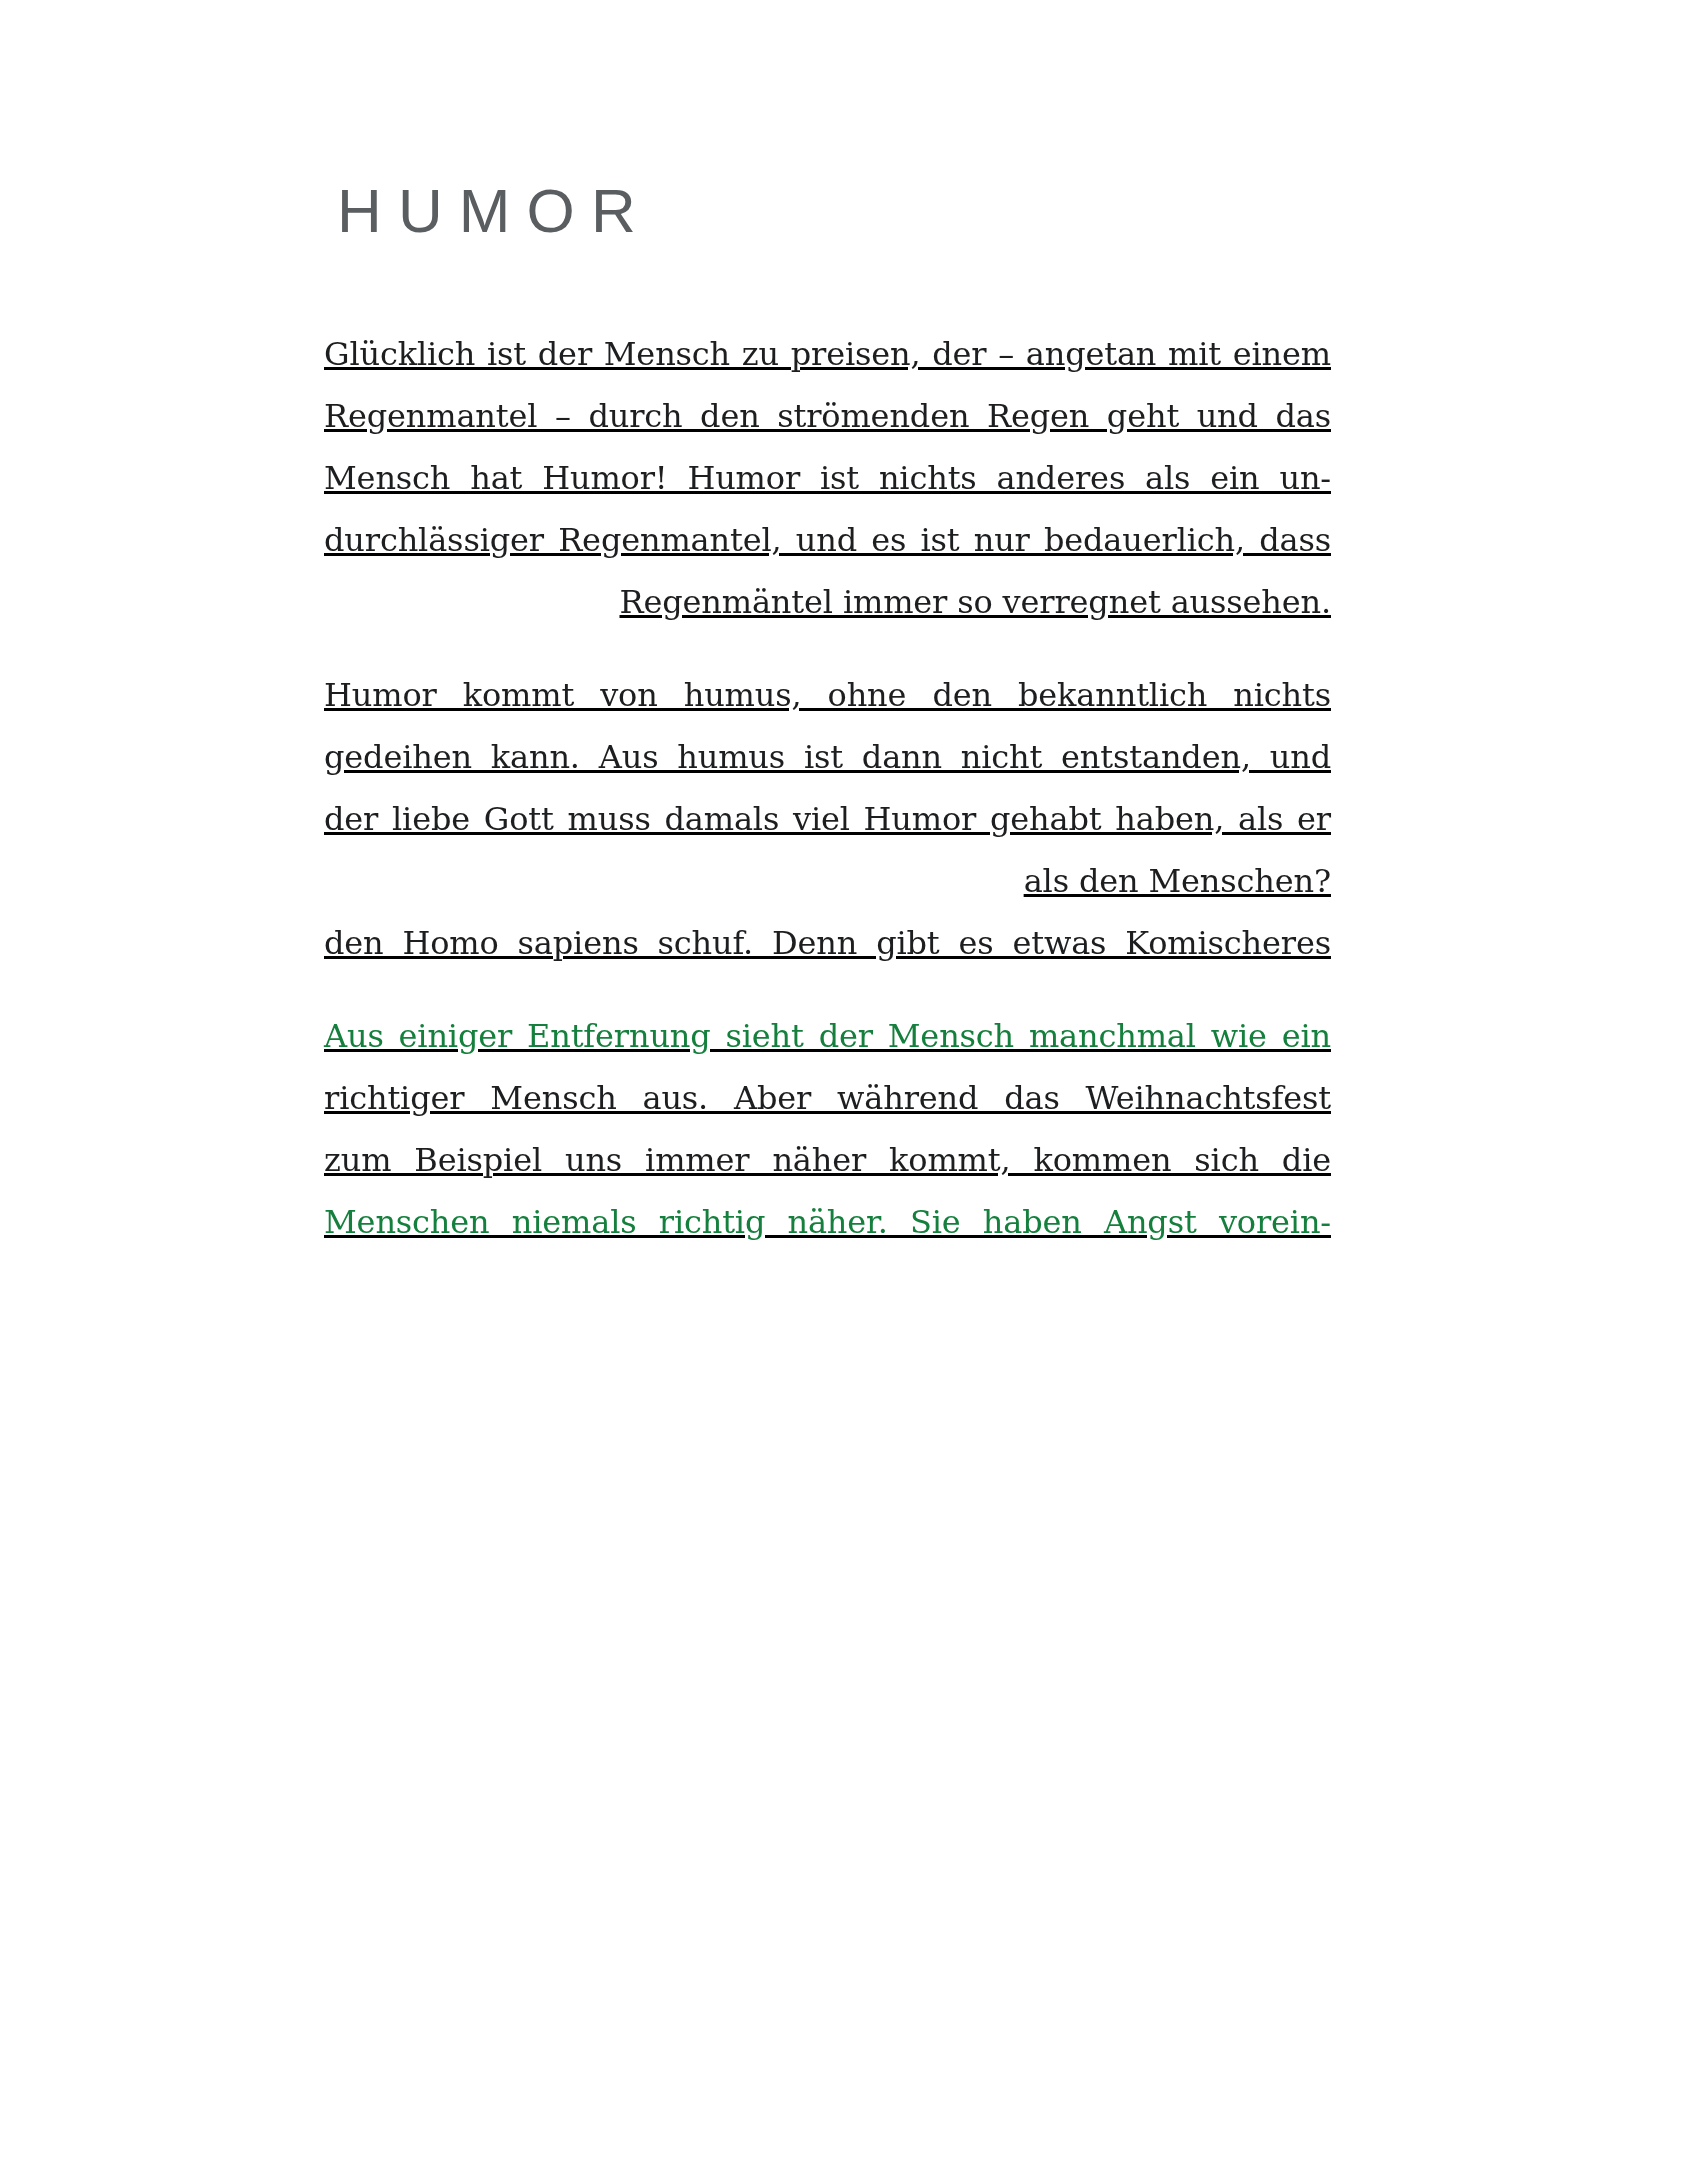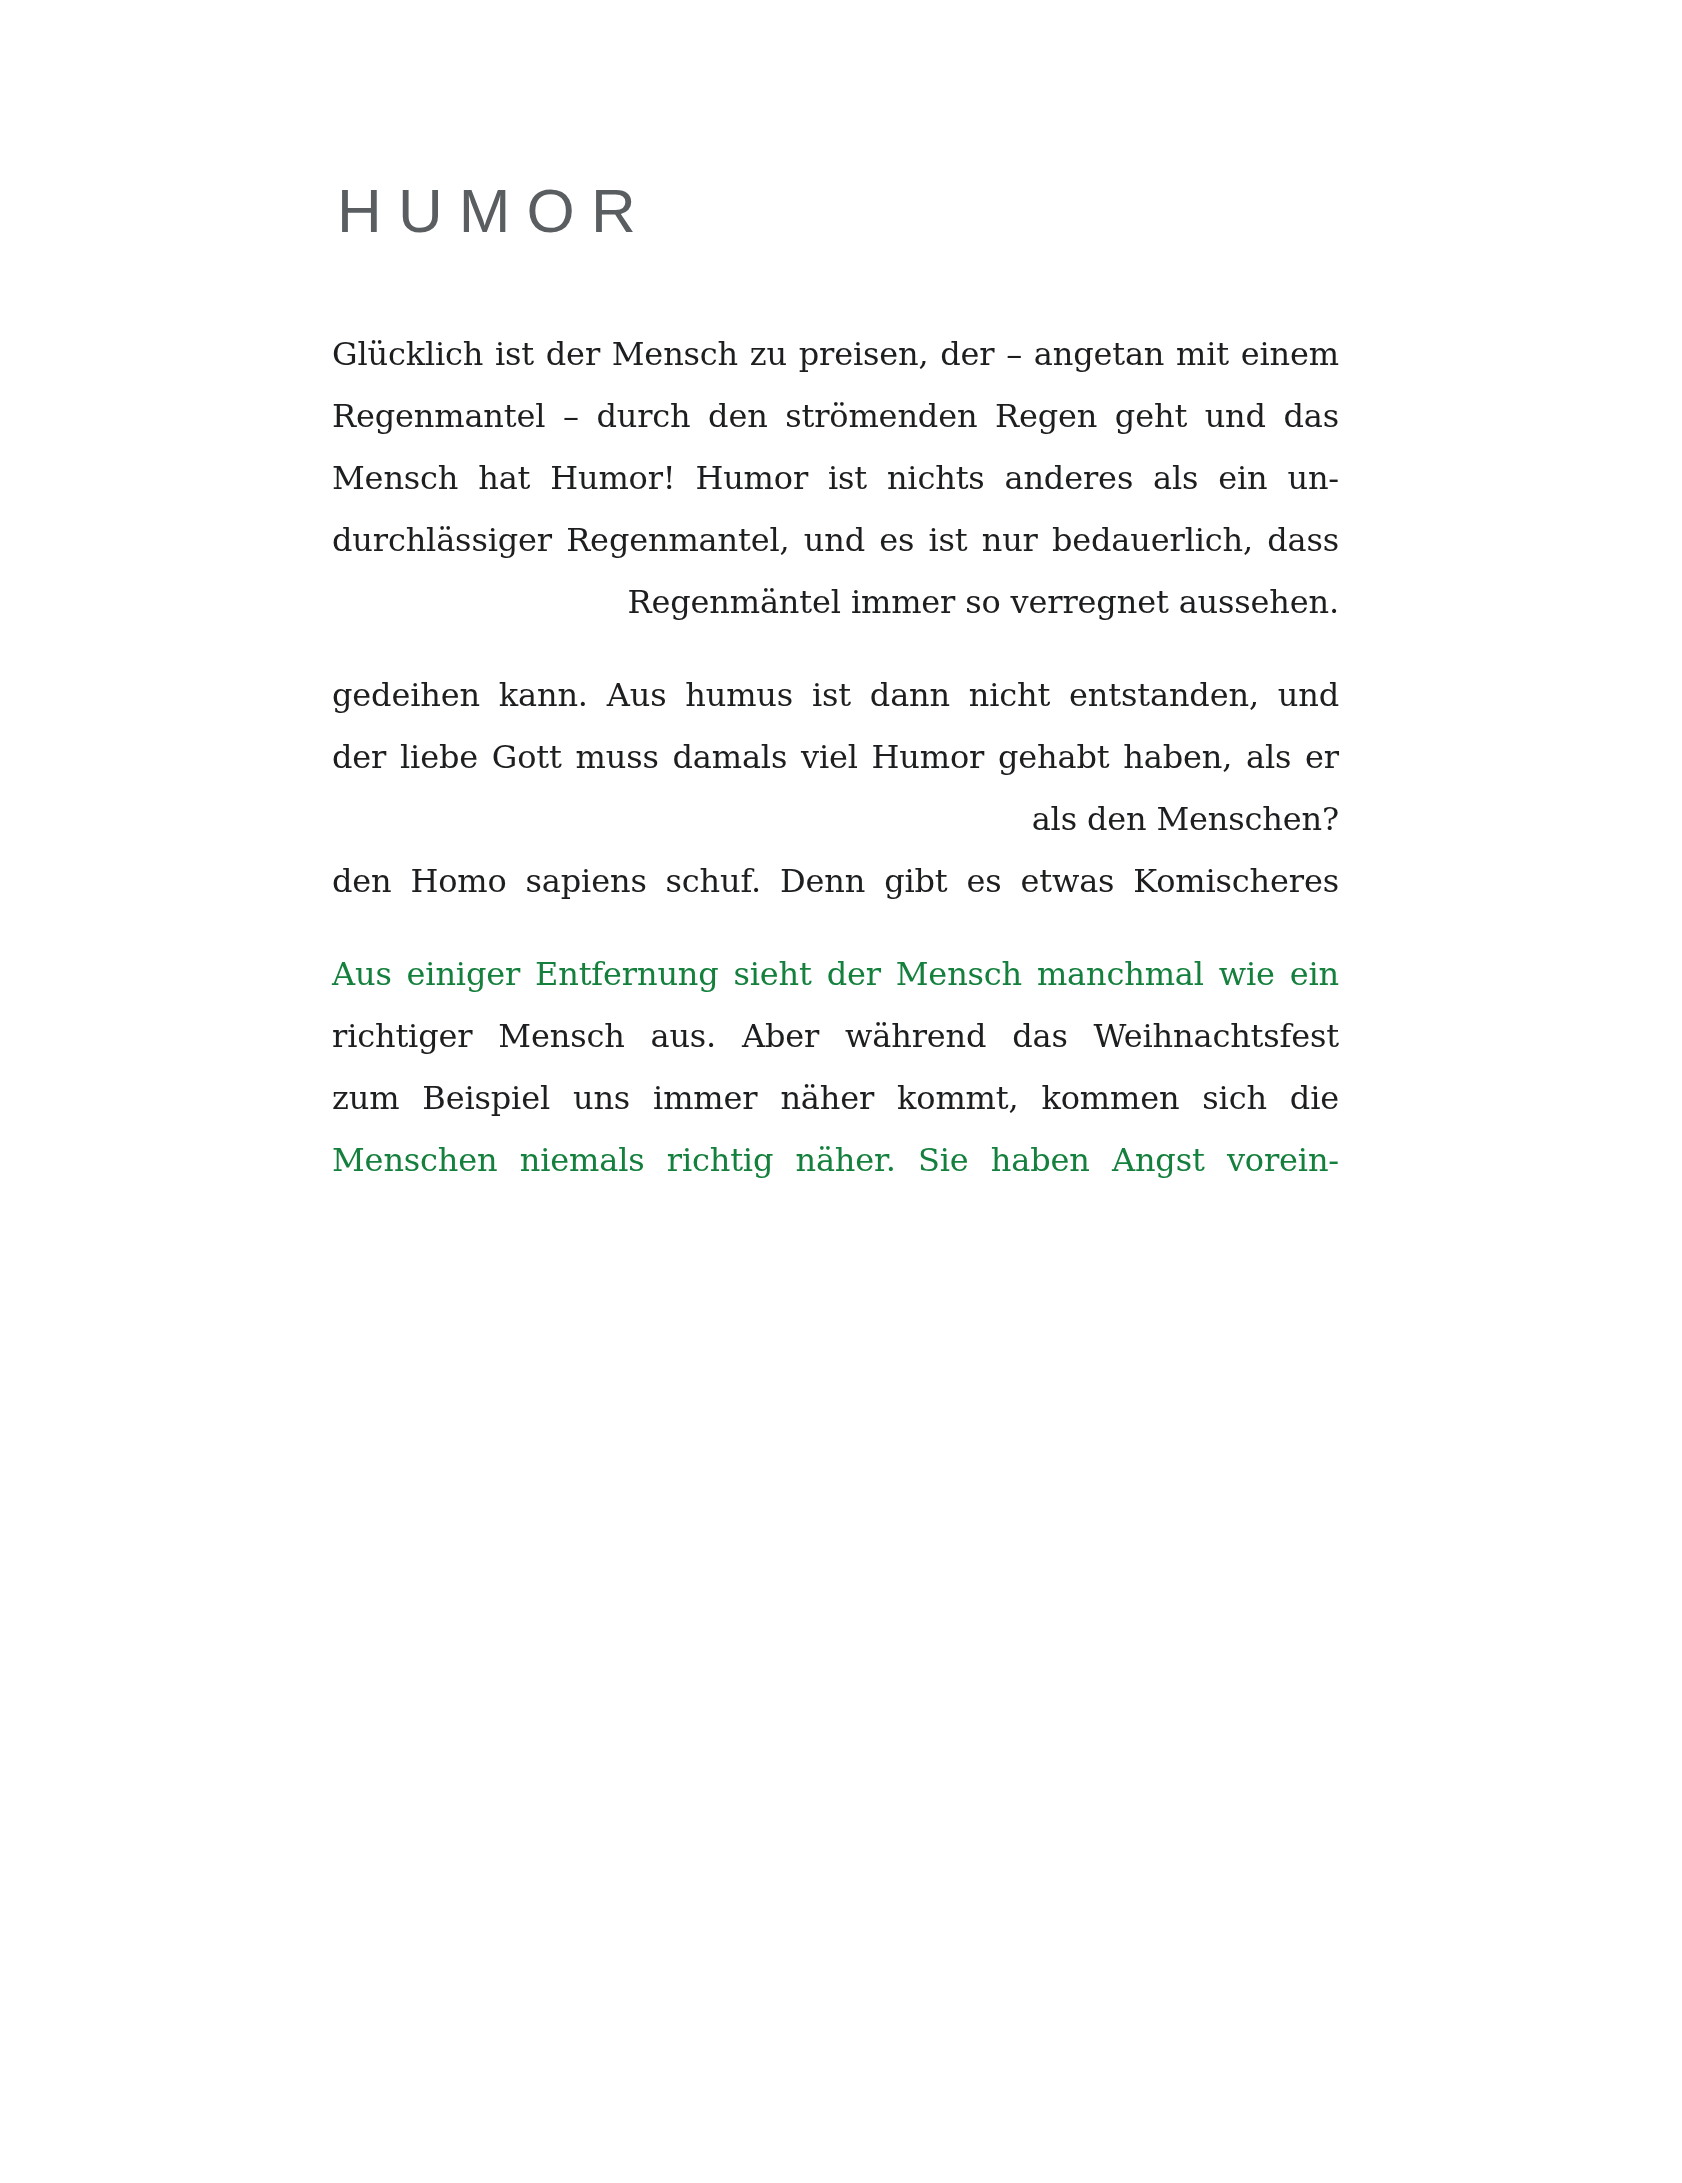--- a/index.html
+++ b/index.html
@@ -22,23 +22,24 @@
     margin: 0;
     font-family: "Liberation Sans", sans-serif;
     font-weight: 400;
     font-size: 62px;
     line-height: 1.1;
     letter-spacing: 0.26em;
     color: #5a5e60;
   }
   .text-block {
     position: absolute;
-    left: 332px;
+    left: 324px;
     top: 323px;
     width: 1007px;
+    text-decoration: underline;
   }
   .paragraph {
     margin: 0 0 31px 0;
   }
   .text-line {
     font-family: "DejaVu Serif", serif;
     font-size: 32px;
     line-height: 62px;
     height: 62px;
     color: #1d1e20;
@@ -72,20 +73,21 @@
 
   <div class="text-block">
       <div class="paragraph">
         <div class="text-line just" style="color: rgb(29, 30, 32);">Glücklich ist der Mensch zu preisen, der – angetan mit einem</div>
         <div class="text-line just" style="color: rgb(29, 30, 32);">Regenmantel – durch den strömenden Regen geht und das</div>
         <div class="text-line just" style="color: rgb(29, 30, 32);">Mensch hat Humor! Humor ist nichts anderes als ein un-</div>
         <div class="text-line just" style="color: rgb(29, 30, 32);">durchlässiger Regenmantel, und es ist nur bedauerlich, dass</div>
         <div class="text-line last" style="color: rgb(29, 30, 32);">Regenmäntel immer so verregnet aussehen.</div>
       </div>
       <div class="paragraph">
+        <div class="text-line just" style="color: rgb(29, 30, 32);">Humor kommt von humus, ohne den bekanntlich nichts</div>
         <div class="text-line just" style="color: rgb(29, 30, 32);">gedeihen kann. Aus humus ist dann nicht entstanden, und</div>
         <div class="text-line just" style="color: rgb(29, 30, 32);">der liebe Gott muss damals viel Humor gehabt haben, als er</div>
         <div class="text-line last" style="color: rgb(29, 30, 32);">als den Menschen?</div>
         <div class="text-line just" style="color: rgb(29, 30, 32);">den Homo sapiens schuf. Denn gibt es etwas Komischeres</div>
       </div>
       <div class="paragraph">
         <div class="text-line just" style="color: #15803d;">Aus einiger Entfernung sieht der Mensch manchmal wie ein</div>
         <div class="text-line just" style="color: rgb(29, 30, 32);">richtiger Mensch aus. Aber während das Weihnachtsfest</div>
         <div class="text-line just" style="color: rgb(29, 30, 32);">zum Beispiel uns immer näher kommt, kommen sich die</div>
         <div class="text-line just" style="color: #15803d;">Menschen niemals richtig näher. Sie haben Angst vorein-</div>

